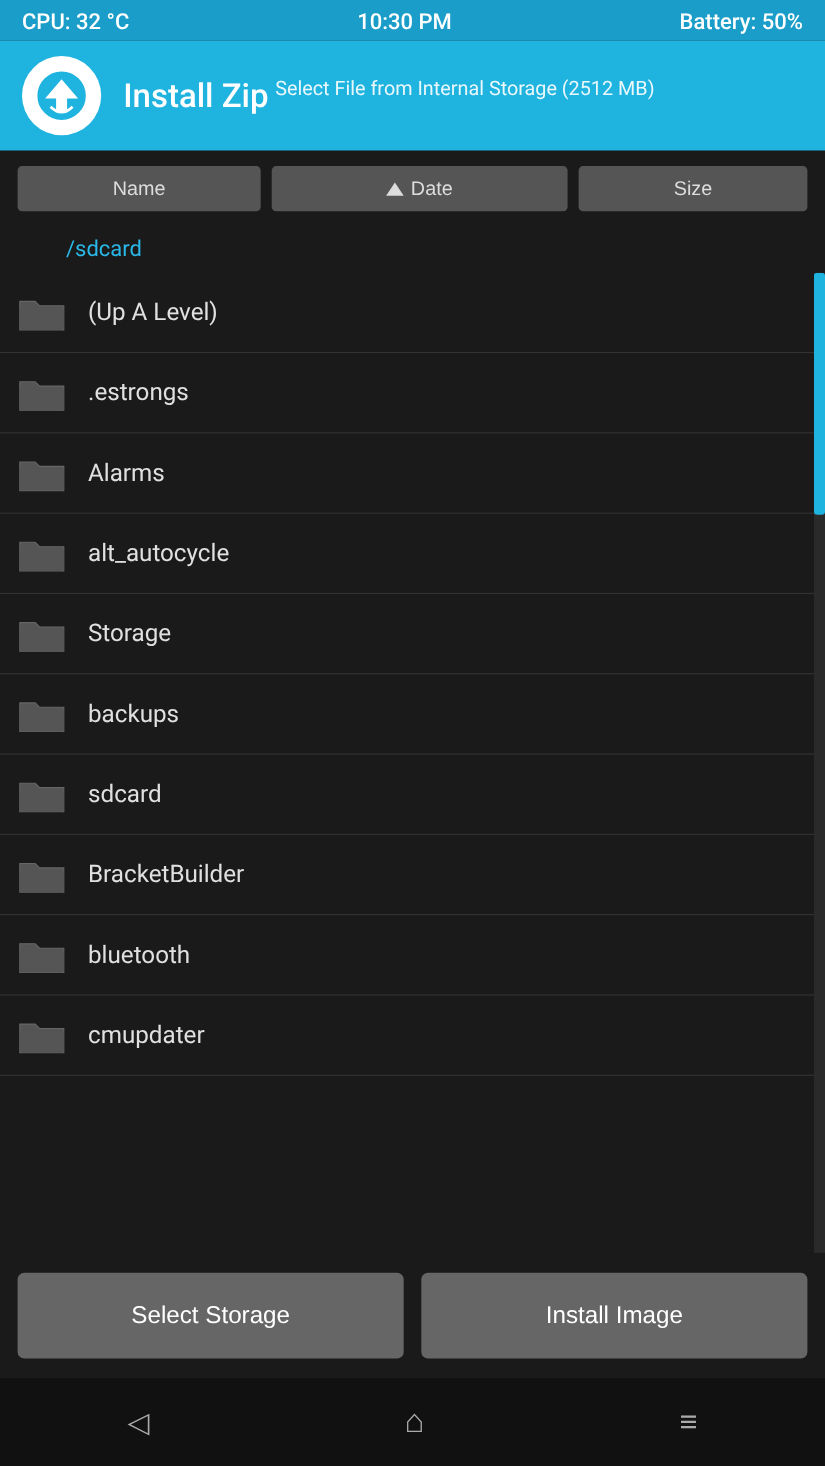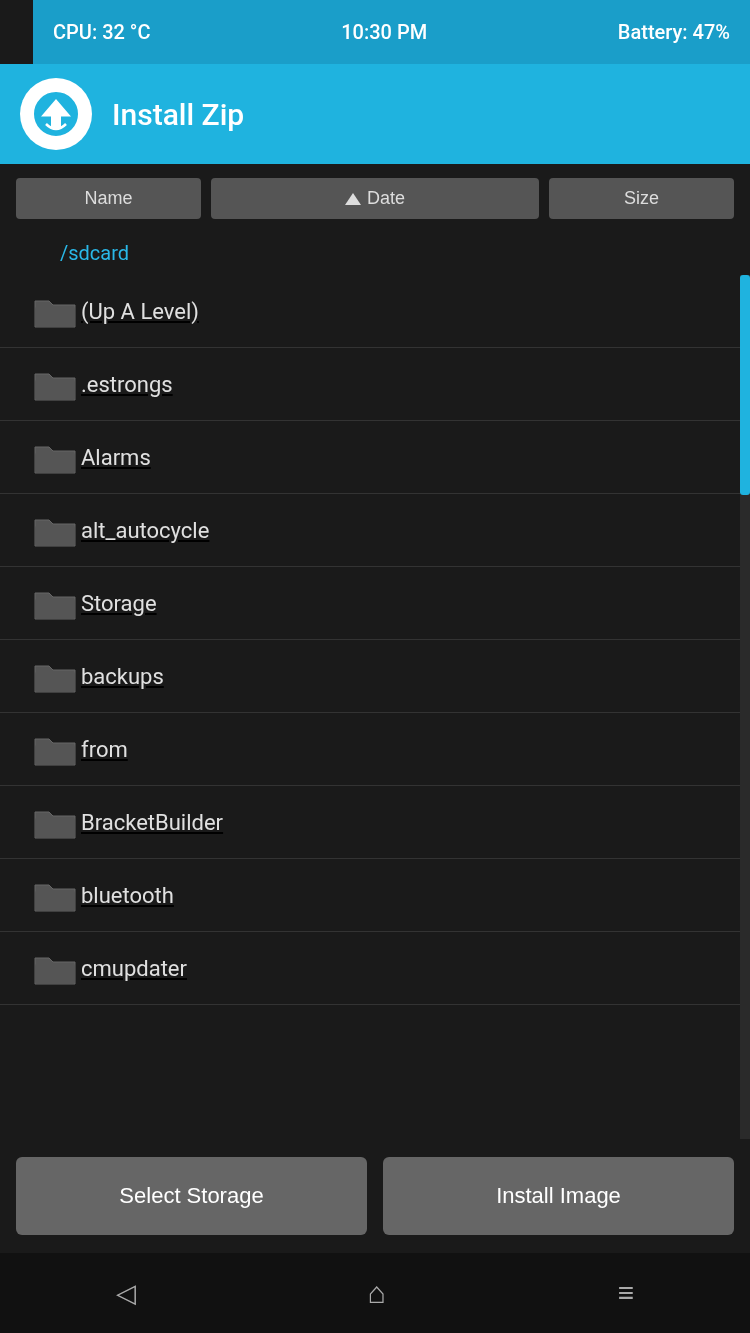--- a/index.html
+++ b/index.html
@@ -18,23 +18,22 @@
       flex-direction: column;
     }
 
     
     #status-bar {
       background: #1a9ec9;
       display: flex;
       justify-content: space-between;
       align-items: center;
       padding: 0 20px;
-      height: 64px;
-      flex-shrink: 0;
-      margin-left: 33px;
+      height: 37px;
+      flex-shrink: 0;
     }
 
     #status-bar span {
       color: white;
       font-size: 20px;
       font-weight: 500;
     }
 
     
     #header {
@@ -96,29 +95,29 @@
       padding: 10px 0;
       font-size: 18px;
       cursor: pointer;
       display: flex;
       align-items: center;
       justify-content: center;
       gap: 6px;
     }
 
     #sort-name {
-      width: 185px;
+      width: 221px;
     }
 
     #sort-date {
       flex: 1;
     }
 
     #sort-size {
-      width: 185px;
+      width: 208px;
     }
 
     .sort-triangle {
       width: 0;
       height: 0;
       border-left: 8px solid transparent;
       border-right: 8px solid transparent;
       border-bottom: 12px solid #ddd;
       display: inline-block;
     }
@@ -148,25 +147,24 @@
       overflow-y: auto;
     }
 
     #file-list::-webkit-scrollbar {
       width: 0;
     }
 
     .file-item {
       display: flex;
       align-items: center;
-      padding: 18px 33px;
+      padding: 18px 16px;
       border-bottom: 1px solid #333;
       cursor: pointer;
-      gap: 4px;
-      text-decoration: underline;
+      gap: 20px;
     }
 
     .folder-icon {
       width: 44px;
       height: 36px;
       flex-shrink: 0;
     }
 
     .folder-icon svg {
       width: 44px;
@@ -239,33 +237,34 @@
     .nav-icon {
       color: #aaa;
     }
   </style>
 </head>
 <body>
 
 <div id="status-bar">
   <span>CPU: 32 °C</span>
   <span>10:30 PM</span>
-  <span>Battery: 47%</span>
+  <span>Battery: 50%</span>
 </div>
 
 <div id="header">
   <div id="header-icon-wrap">
     <svg viewBox="0 0 100 100" xmlns="http://www.w3.org/2000/svg">
       <circle cx="50" cy="50" r="46" fill="#1fb3df" stroke="white" stroke-width="4"></circle>
       <polygon points="50,20 80,55 60,55 60,80 40,80 40,55 20,55" fill="white"></polygon>
       <path d="M30,70 Q50,90 70,70" stroke="white" stroke-width="5" fill="none"></path>
     </svg>
   </div>
   <div id="header-text">
     <span id="header-title">Install Zip</span>
+    <span id="header-subtitle">Select File from Internal Storage (2512 MB)</span>
   </div>
 </div>
 
 <div id="sort-bar">
   <button class="sort-btn" id="sort-name">
     <span>Name</span>
   </button>
   <button class="sort-btn" id="sort-date">
     <span class="sort-triangle"></span>
     <span>Date</span>
@@ -321,21 +320,21 @@
       <path d="M2,8 L2,34 L42,34 L42,12 L20,12 L16,8 Z" fill="#555" stroke="#666" stroke-width="1"></path>
       <rect x="2" y="14" width="40" height="20" rx="2" fill="#555"></rect>
     </svg></div>
         <span class="file-name">backups</span>
       </div>
       <div class="file-item">
         <div class="folder-icon"><svg viewBox="0 0 44 36" xmlns="http://www.w3.org/2000/svg">
       <path d="M2,8 L2,34 L42,34 L42,12 L20,12 L16,8 Z" fill="#555" stroke="#666" stroke-width="1"></path>
       <rect x="2" y="14" width="40" height="20" rx="2" fill="#555"></rect>
     </svg></div>
-        <span class="file-name">from</span>
+        <span class="file-name">sdcard</span>
       </div>
       <div class="file-item">
         <div class="folder-icon"><svg viewBox="0 0 44 36" xmlns="http://www.w3.org/2000/svg">
       <path d="M2,8 L2,34 L42,34 L42,12 L20,12 L16,8 Z" fill="#555" stroke="#666" stroke-width="1"></path>
       <rect x="2" y="14" width="40" height="20" rx="2" fill="#555"></rect>
     </svg></div>
         <span class="file-name">BracketBuilder</span>
       </div>
       <div class="file-item">
         <div class="folder-icon"><svg viewBox="0 0 44 36" xmlns="http://www.w3.org/2000/svg">

